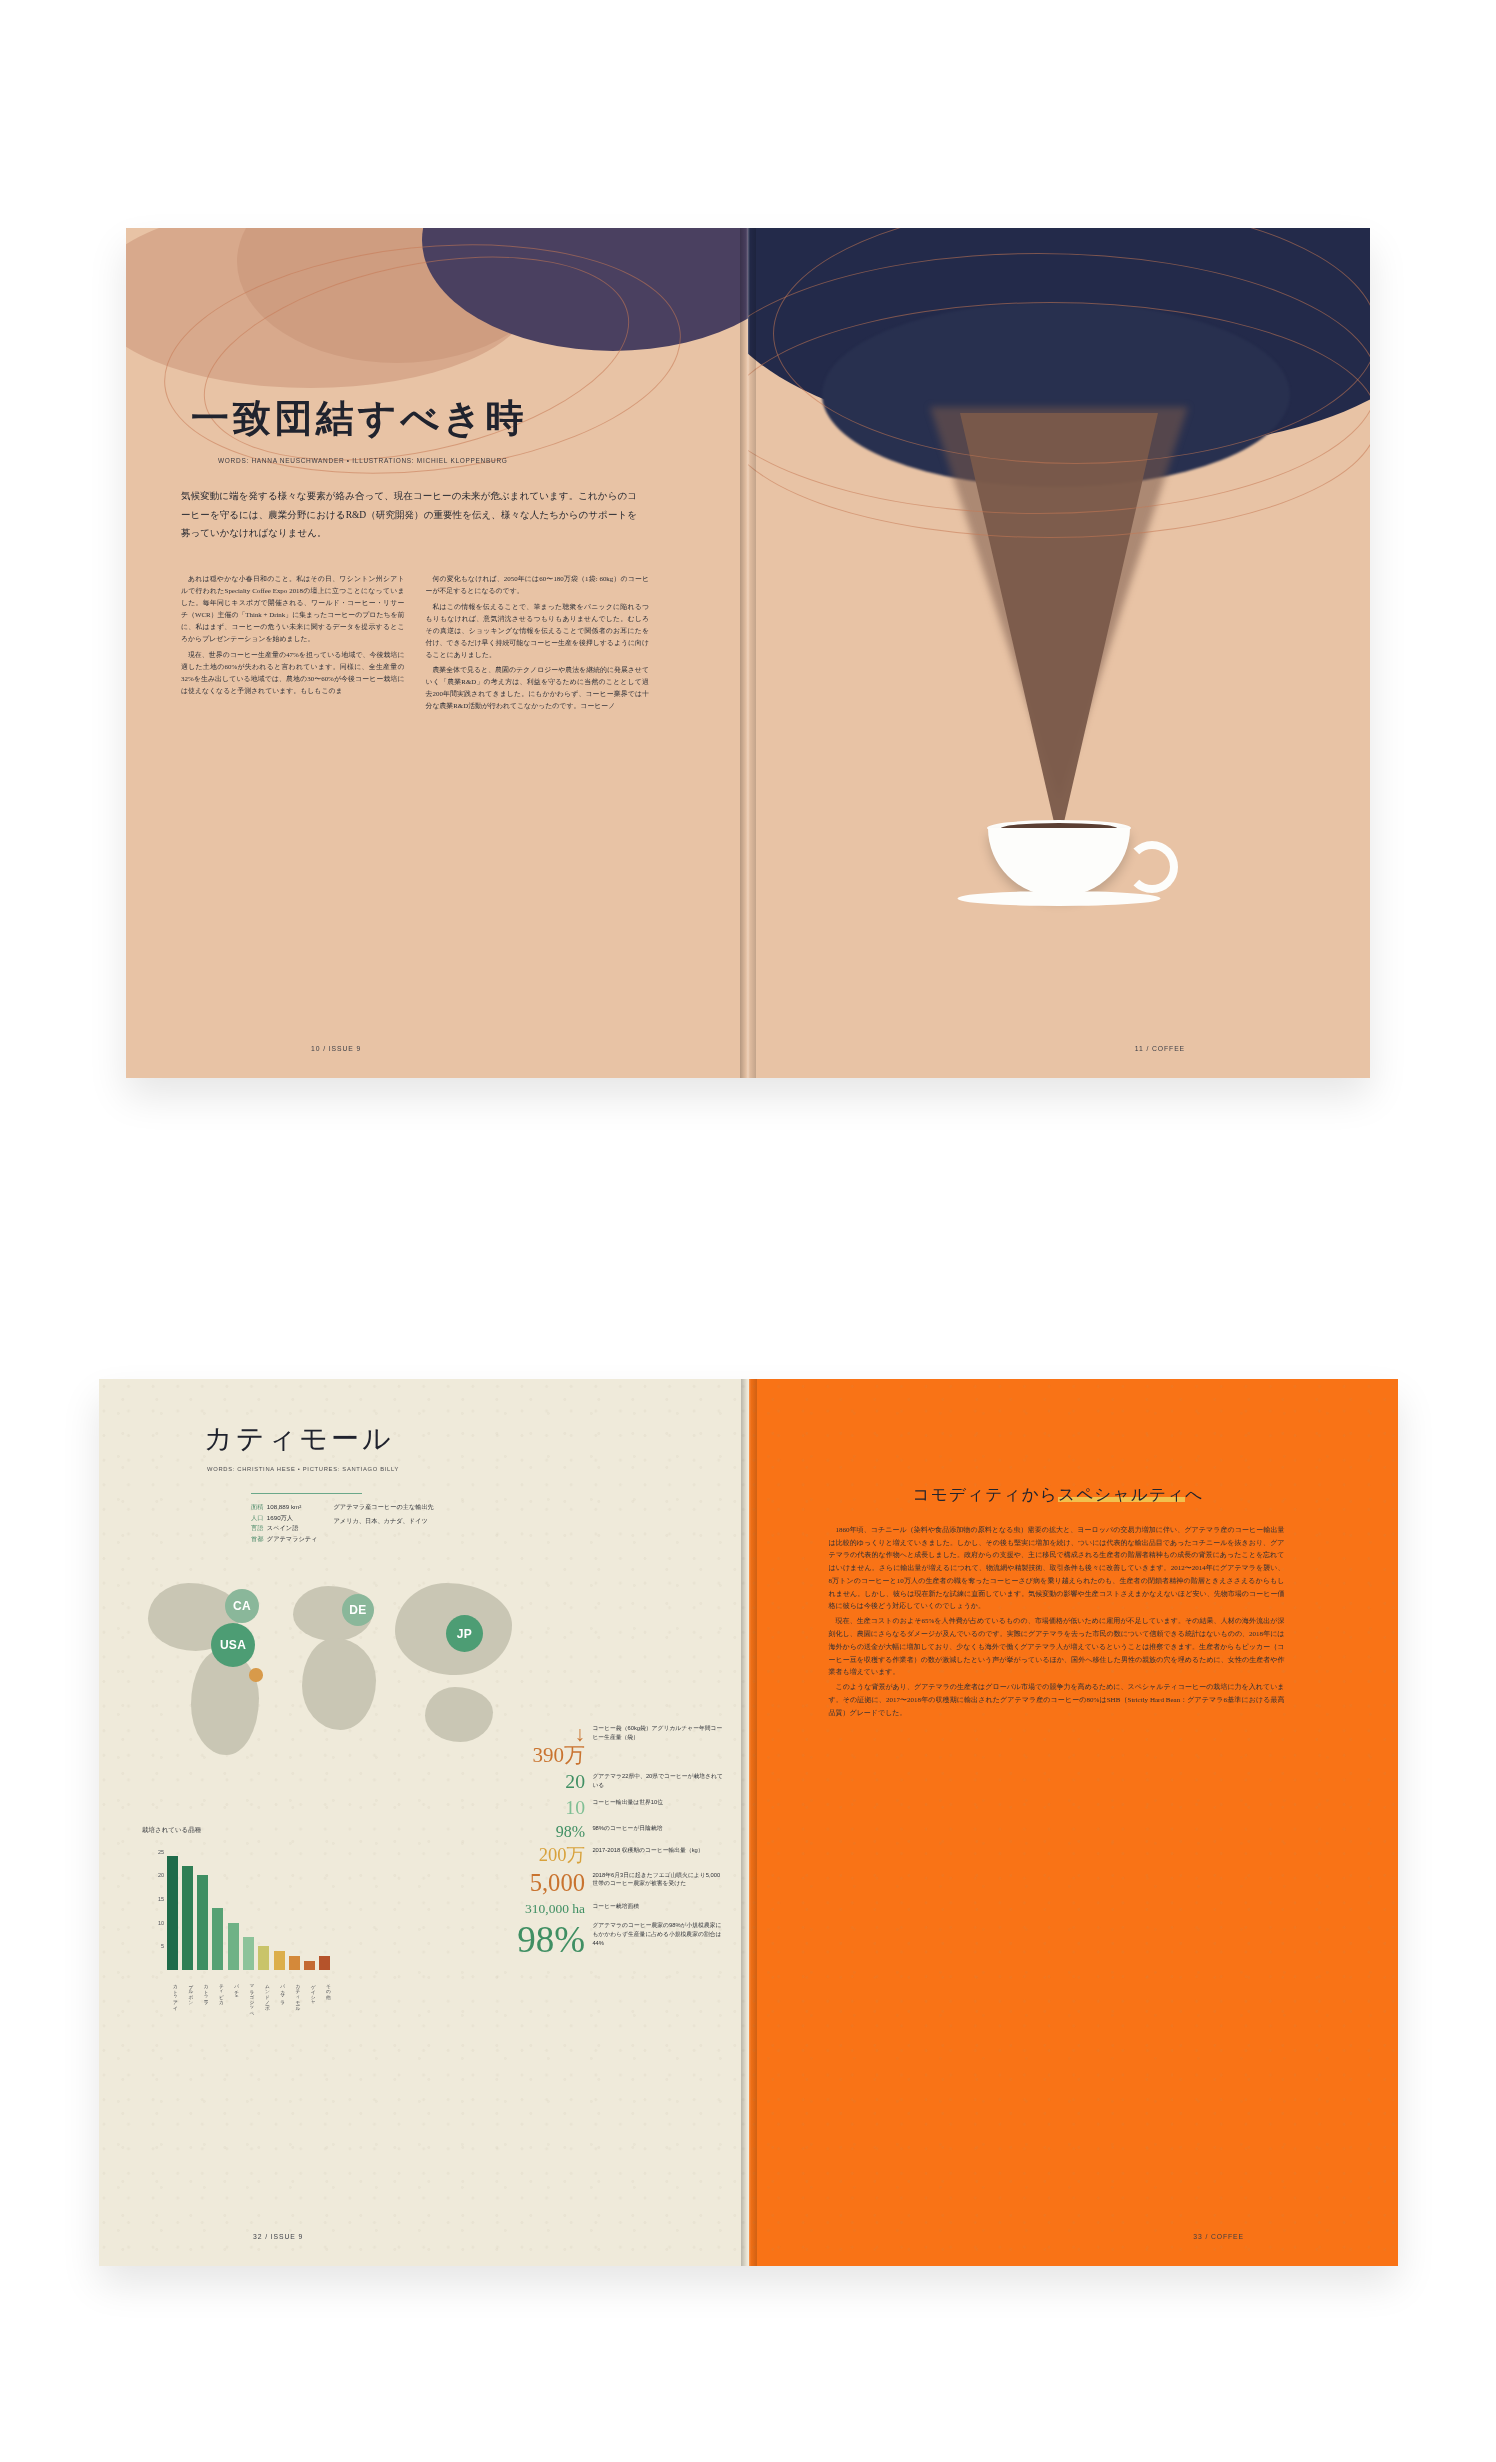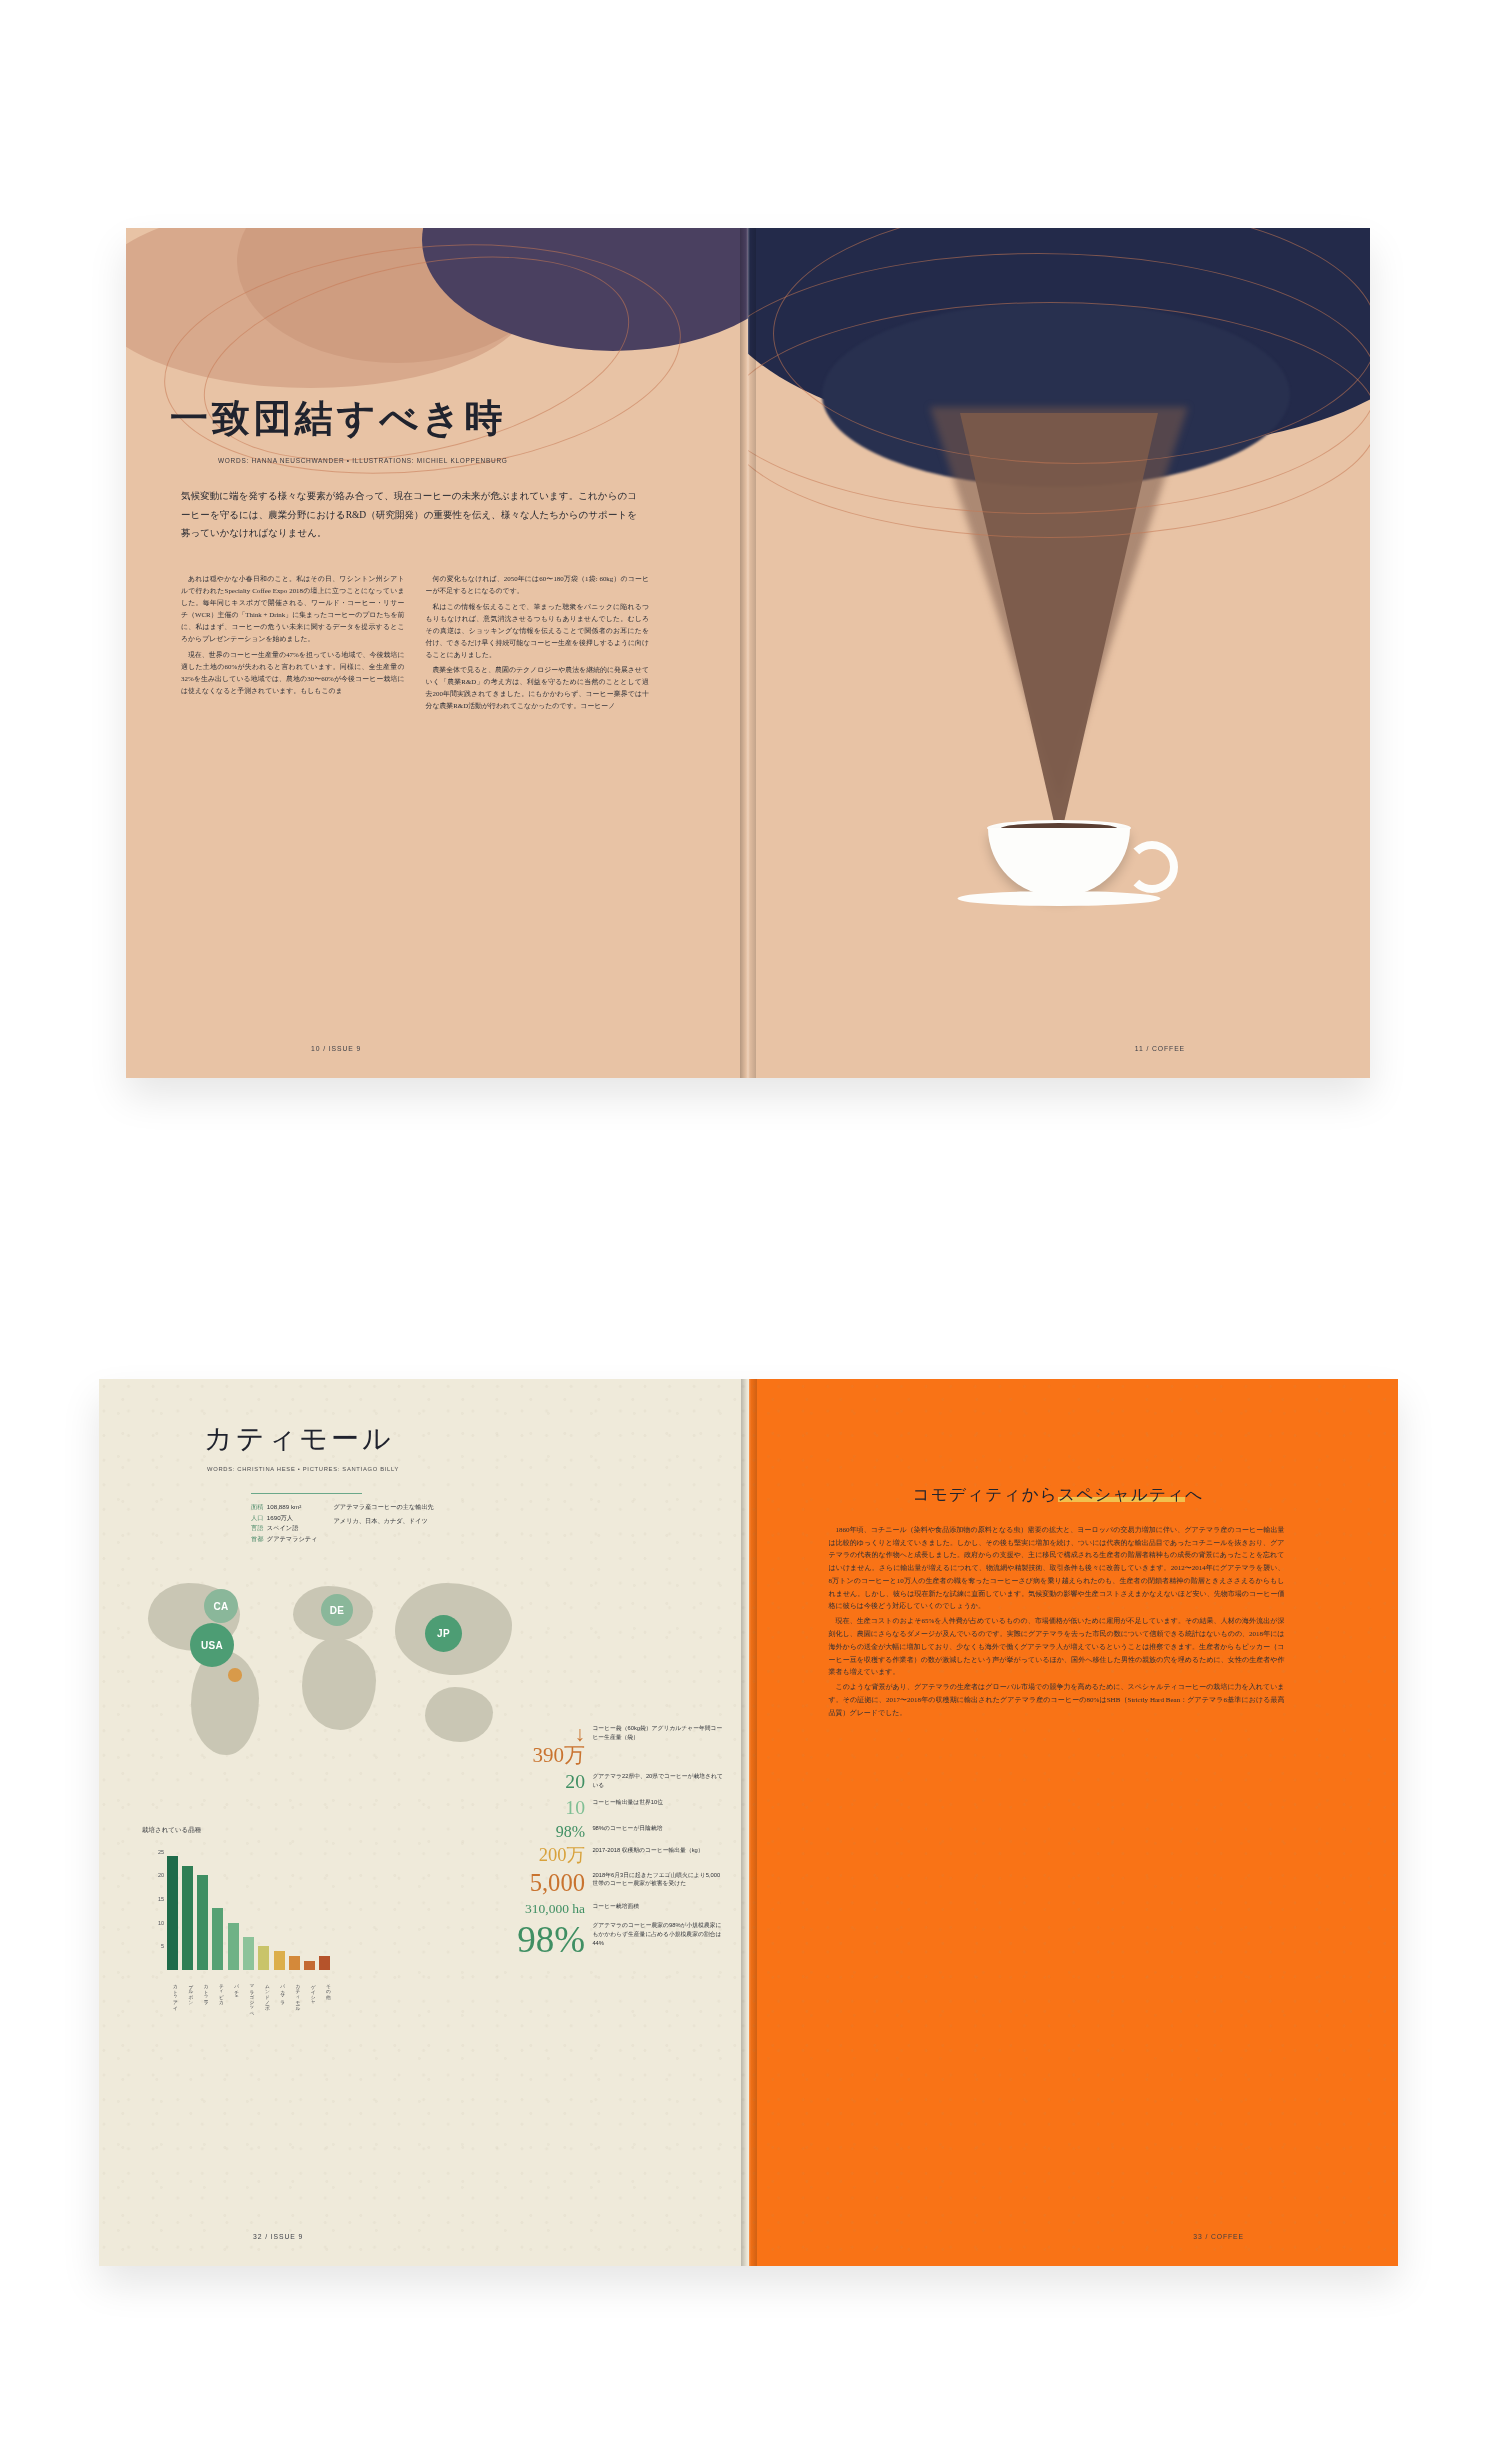--- a/index.html
+++ b/index.html
@@ -18,21 +18,21 @@
   .gutter{position:absolute;top:0;bottom:0;left:50%;width:16px;transform:translateX(-50%);
     background:linear-gradient(to right,rgba(0,0,0,.22),rgba(0,0,0,.02) 38%,rgba(255,255,255,.25) 50%,rgba(0,0,0,.04) 62%,rgba(0,0,0,.16));
     z-index:40;pointer-events:none;}
 
   
   #p10{background:#e8c3a5;}
   #p11{background:#e8c3a5;}
 
   .cloud{position:absolute;border-radius:50%;}
 
-  .title-jp{position:absolute;left:44px;top:165px;width:505px;font-family:"Liberation Serif",serif;
+  .title-jp{position:absolute;left:65px;top:165px;width:505px;font-family:"Liberation Serif",serif;
     font-size:38px;letter-spacing:3.7px;color:#20232e;font-weight:700;}
   .credit{position:absolute;left:92px;top:229px;font-size:6.5px;letter-spacing:0.7px;color:#3a3a42;}
   .standfirst{position:absolute;left:55px;top:259px;width:456px;font-family:"Liberation Serif",serif;
     font-size:9.5px;line-height:18.5px;color:#23262f;text-align:justify;}
   .cols{position:absolute;left:55px;top:345px;width:468px;display:flex;gap:21px;}
   .cols .col{width:224px;font-family:"Liberation Serif",serif;font-size:6.9px;line-height:12px;color:#2a2d36;text-align:justify;}
   .cols .col p{margin:0 0 3.7px 0;text-indent:1em;}
   .folio{position:absolute;bottom:26px;font-size:6.8px;letter-spacing:0.9px;color:#3b3e47;}
   .folio-l{left:185px;}
   .folio-r{right:185px;}
@@ -68,21 +68,21 @@
   .gt-title{position:absolute;left:105px;top:41px;font-family:"Liberation Serif",serif;font-size:28px;letter-spacing:3.1px;color:#20232e;}
   .gt-credit{position:absolute;left:108px;top:87px;font-size:5.8px;letter-spacing:0.7px;color:#4c4c50;}
 
   .facts{position:absolute;left:152px;top:123px;width:320px;display:flex;gap:16px;font-size:6.2px;line-height:10.5px;color:#2f3238;}
   .facts .lbl{color:#4d8b6a;}
   .facts .hr{position:absolute;left:0;top:-8.6px;width:111px;height:0.6px;background:#6aa88a;}
 
   .worldmap{position:absolute;left:37px;top:179px;width:394px;height:259px;}
   .blob{position:absolute;background:#c9c6b4;border-radius:44% 56% 48% 52%/52% 46% 54% 48%;}
   .pin{position:absolute;border-radius:50%;display:flex;align-items:center;justify-content:center;
-    font-size:10px;font-weight:700;color:#fff;letter-spacing:0.3px;}
+    font-size:12px;font-weight:700;color:#fff;letter-spacing:0.3px;margin-left:21px;}
 
   .kpi{position:absolute;left:394px;top:345px;width:283px;font-size:5.8px;color:#2f3238;line-height:8.6px;}
   .kpi .row{display:flex;align-items:flex-start;gap:7.4px;margin-bottom:6.2px;}
   .kpi .txt{width:132px;}
   .kpi .num{font-family:"Liberation Serif",serif;line-height:1;}
 
   .chart{position:absolute;left:49px;top:468px;width:246px;height:166px;}
   .chart .yaxis{position:absolute;left:0;top:0;width:16px;height:123px;}
   .chart .yaxis div{position:absolute;right:0;font-size:5.5px;color:#50535a;transform:translateY(-50%);}
   .chart .plot{position:absolute;left:18.5px;bottom:43px;height:123px;width:222px;display:flex;align-items:flex-end;gap:4.3px;}

